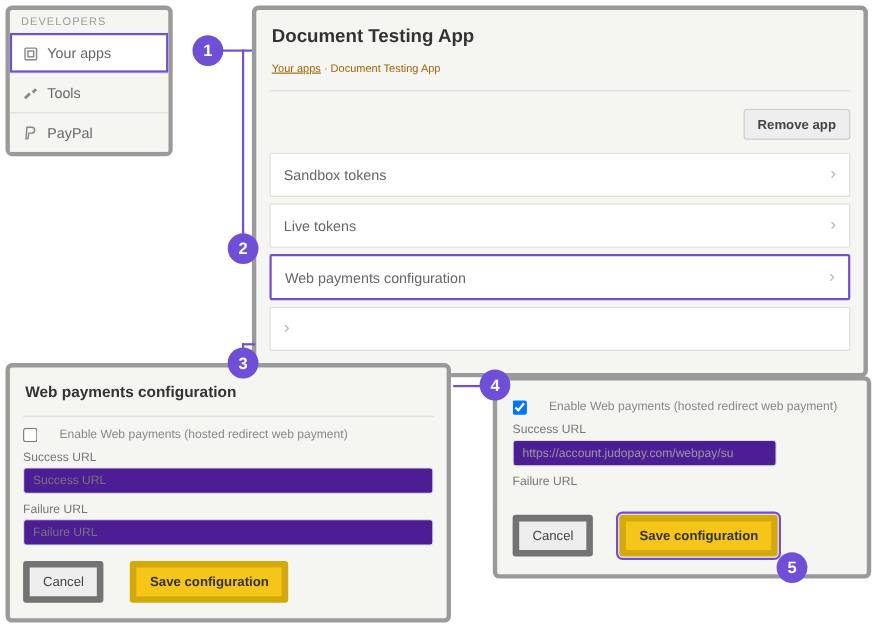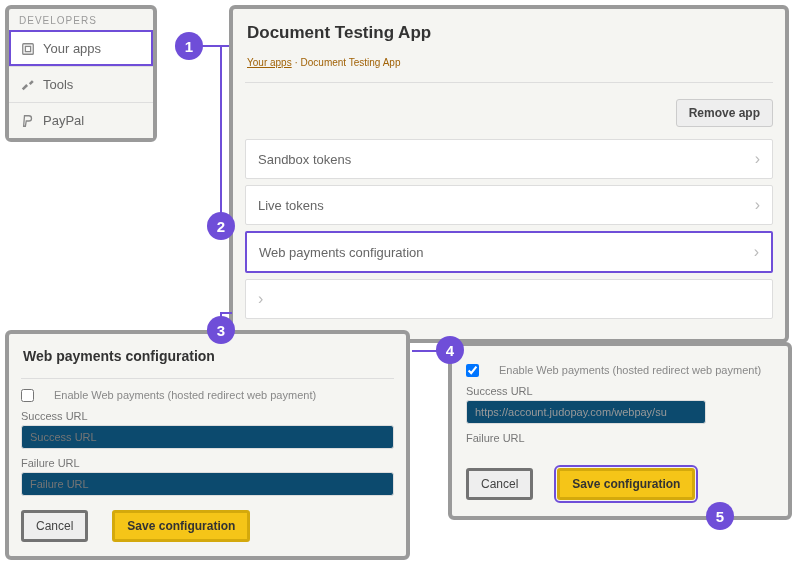--- a/index.html
+++ b/index.html
@@ -77,28 +77,28 @@
 
   
   #config { left: 5px; top: 330px; width: 405px; padding: 10px 12px 14px;}
   #config .cfg-title { font-size: 14px; font-weight: bold; color:#333; padding: 4px 2px 10px;}
   .field-label { font-size: 11px; color:#777; margin: 8px 0 3px; display:block;}
   .text-input {
     width: 100%;
     padding: 5px 8px;
     border: 1px solid #ddd;
     border-radius: 3px;
-    background: #0c4a6e;
+    background: #4c1d95;
     font-size: 11px;
     color:#999;
   }
   .chk-row { font-size: 11px; color:#888; margin: 4px 0 6px; display:flex; align-items:flex-start; gap:20px;}
   .btn-row { margin-top: 14px; display:flex; gap:8px;}
   .btn {
-    border: 3px solid #737373;
+    border: 6px solid #737373;
     border-radius: 3px;
     padding: 6px 12px;
     font-size: 12px;
     background: #eee;
     color:#444;
   }
   .btn.primary { background: #f5c518; border-color:#d4a90c; color:#333; font-weight:600;margin-left:16px;}
   .btn.primary.hl { outline:2px solid #6f4ed8; outline-offset:1px;}
 
   

